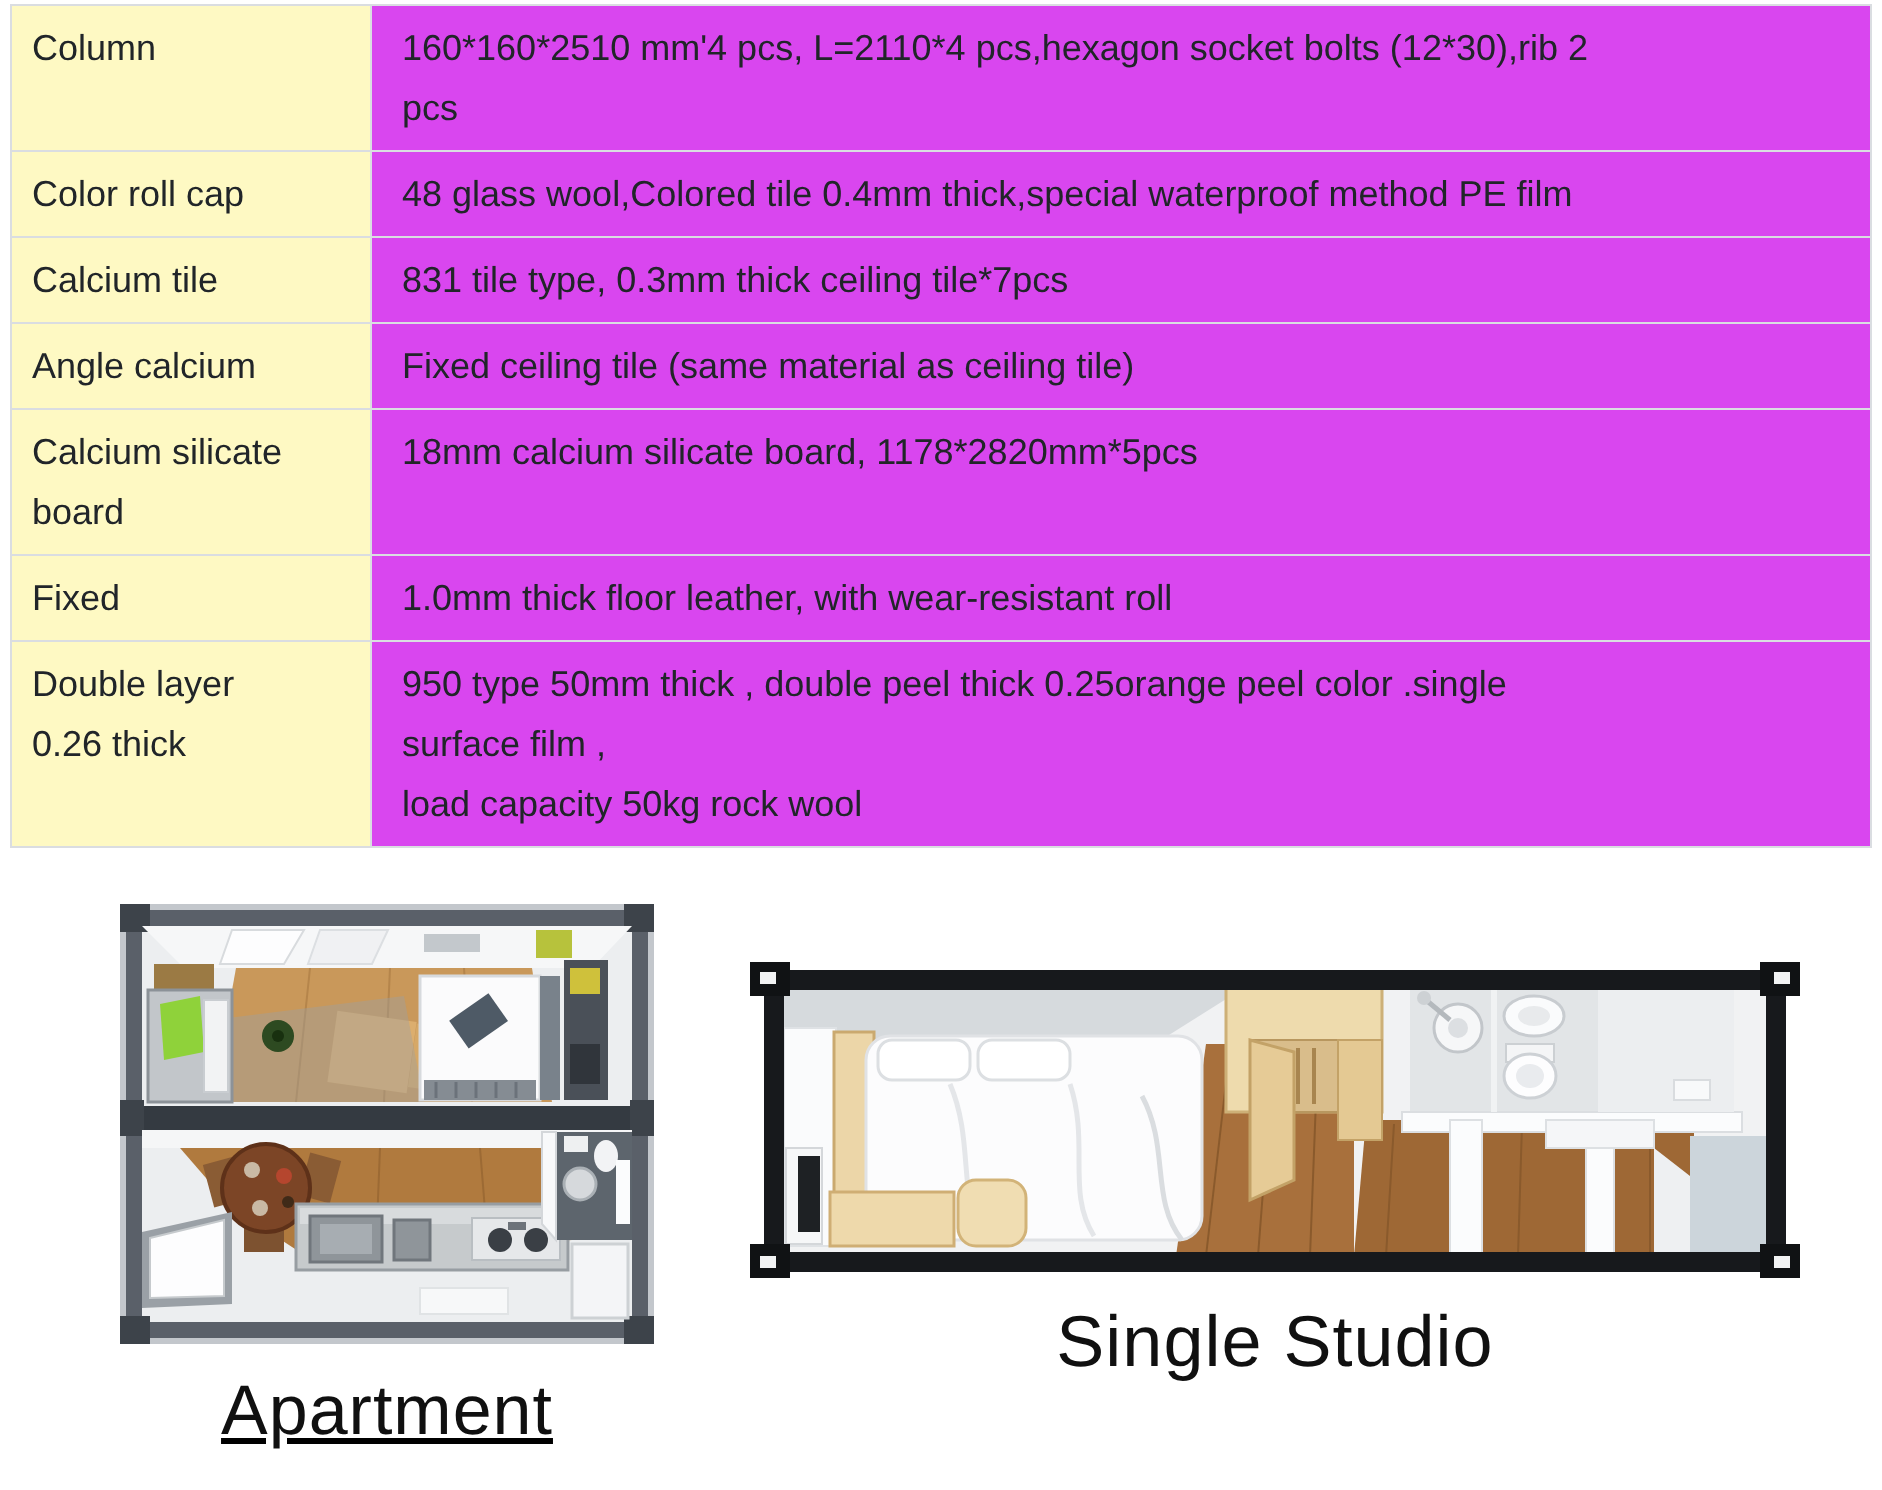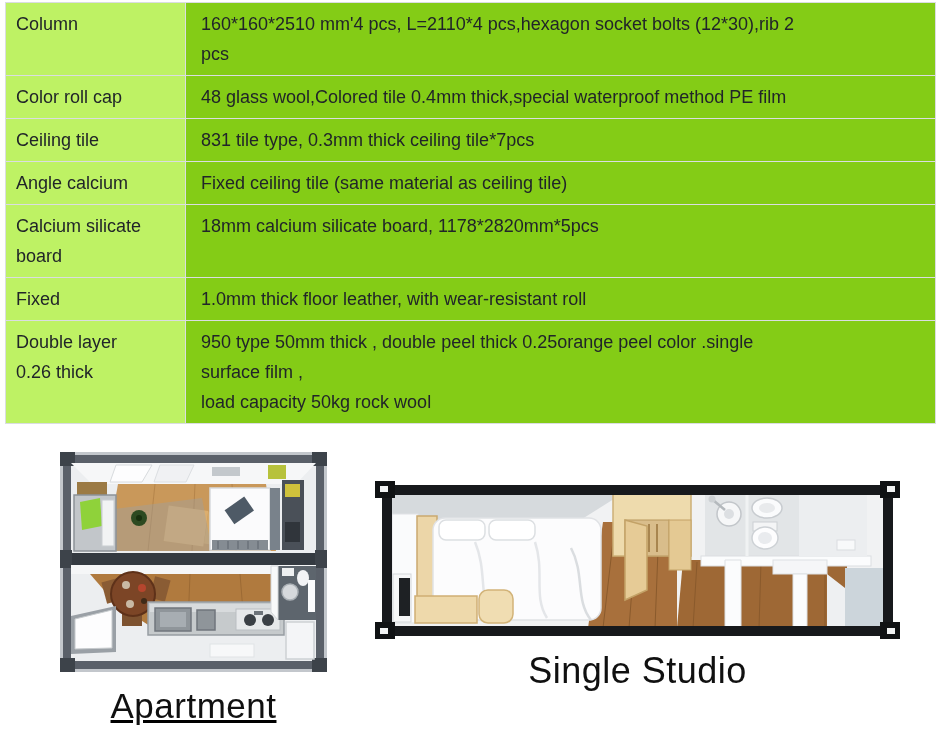--- a/index.html
+++ b/index.html
@@ -5,22 +5,22 @@
   * { margin:0; padding:0; box-sizing:border-box; }
   html,body { background:#ffffff; }
   body { font-family:"Liberation Sans", sans-serif; }
   .page { position:relative; width:941px; height:745px; background:#ffffff; overflow:hidden; }
 
   
   table.spec { position:absolute; left:5px; top:2px; width:931px;
     border-collapse:collapse; table-layout:fixed; }
   table.spec td { border:1px solid #dadde1; font-size:18px; line-height:30px;
     color:#212529; vertical-align:top; white-space:pre-line; }
-  td.col-label { width:180px; background:#bef264; padding:6px 12px 6px 10px; }
-  td.col-spec  { padding:6px 15px; background:#84cc16; }
+  td.col-label { width:180px; background:#fef9c3; padding:6px 12px 6px 10px; }
+  td.col-spec  { padding:6px 15px; background:#d946ef; }
 
   
   .plan-block { position:absolute; text-align:center; }
   .plan-apartment { left:60px; top:452px; width:267px;text-decoration:underline; }
   .plan-studio   { left:375px; top:478px; width:525px; }
   .plan-caption { font-size:35px; color:#101010; letter-spacing:0.5px;
     font-family:"Liberation Sans", sans-serif; }
   .plan-apartment .plan-caption { margin-top:14px; }
   .plan-studio   .plan-caption { margin-top:7px; font-size:36px; }
   svg { display:block; }
@@ -35,21 +35,21 @@
       <tr>
         <td class="col-label">Column</td>
         <td class="col-spec">160*160*2510 mm'4 pcs, L=2110*4 pcs,hexagon socket bolts (12*30),rib 2
 pcs</td>
       </tr>
       <tr>
         <td class="col-label">Color roll cap</td>
         <td class="col-spec">48 glass wool,Colored tile 0.4mm thick,special waterproof method PE film</td>
       </tr>
       <tr>
-        <td class="col-label">Ceiling tile</td>
+        <td class="col-label">Calcium tile</td>
         <td class="col-spec">831 tile type, 0.3mm thick ceiling tile*7pcs</td>
       </tr>
       <tr>
         <td class="col-label">Angle calcium</td>
         <td class="col-spec">Fixed ceiling tile (same material as ceiling tile)</td>
       </tr>
       <tr>
         <td class="col-label">Calcium silicate
 board</td>
         <td class="col-spec">18mm calcium silicate board, 1178*2820mm*5pcs</td>

